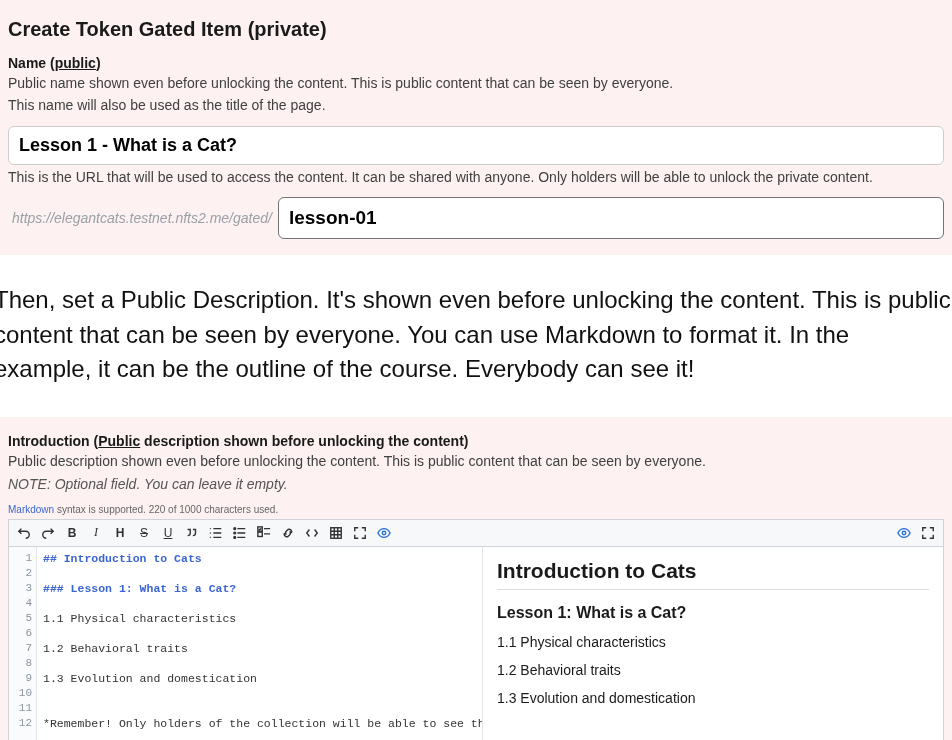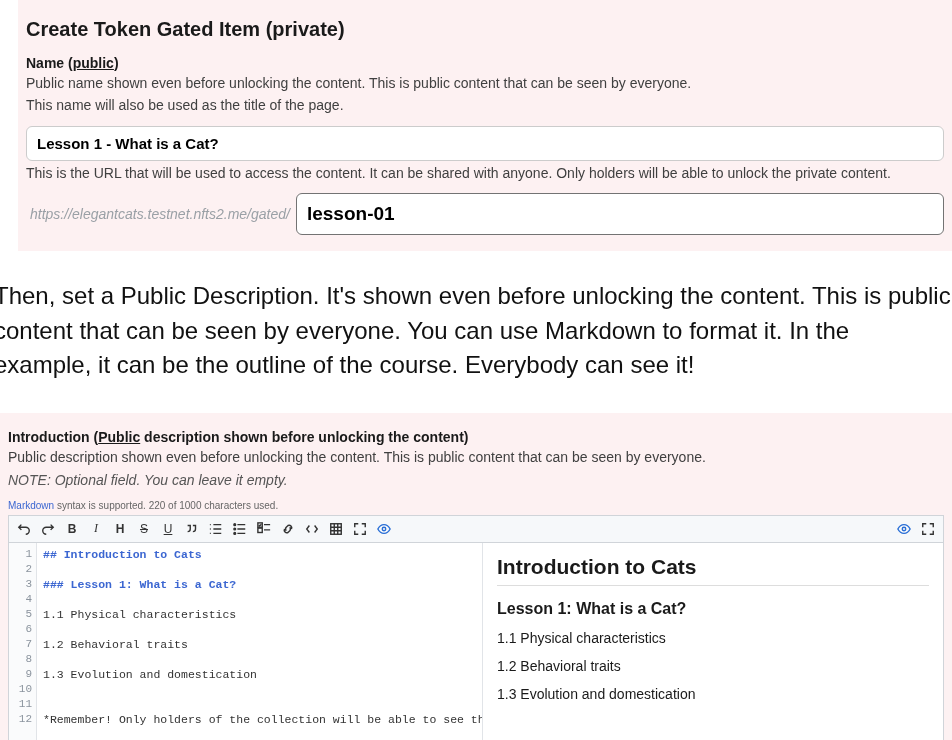--- a/index.html
+++ b/index.html
@@ -6,21 +6,20 @@
   body {
     font-family: -apple-system, BlinkMacSystemFont, "Segoe UI", Helvetica, Arial, sans-serif;
     font-size: 14px;
     color: #1a1a1a;
     background: #fff;
     width: 952px;
   }
   .section-pink {
     background: #fdf1f2;
     padding: 8px 8px 16px 8px;
-    margin-left: 18px;
   }
   h1.page-title {
     font-size: 20px;
     font-weight: 700;
     margin: 10px 0 14px 0;
   }
   .field-label {
     font-weight: 700;
     font-size: 14px;
     margin-top: 8px;
@@ -31,21 +30,21 @@
     color: #404040;
     line-height: 1.45;
     margin-top: 2px;
   }
   .help-text-italic { font-style: italic; color: #555; }
   .input-box {
     width: 100%;
     border: 1px solid #ccc;
     border-radius: 6px;
     padding: 8px 10px;
-    font-size: 15px;
+    font-size: 18px;
     font-weight: 600;
     margin-top: 10px;
     background: #fff;
     font-family: inherit;
   }
   .url-row {
     display: flex;
     align-items: stretch;
     margin-top: 10px;
   }

